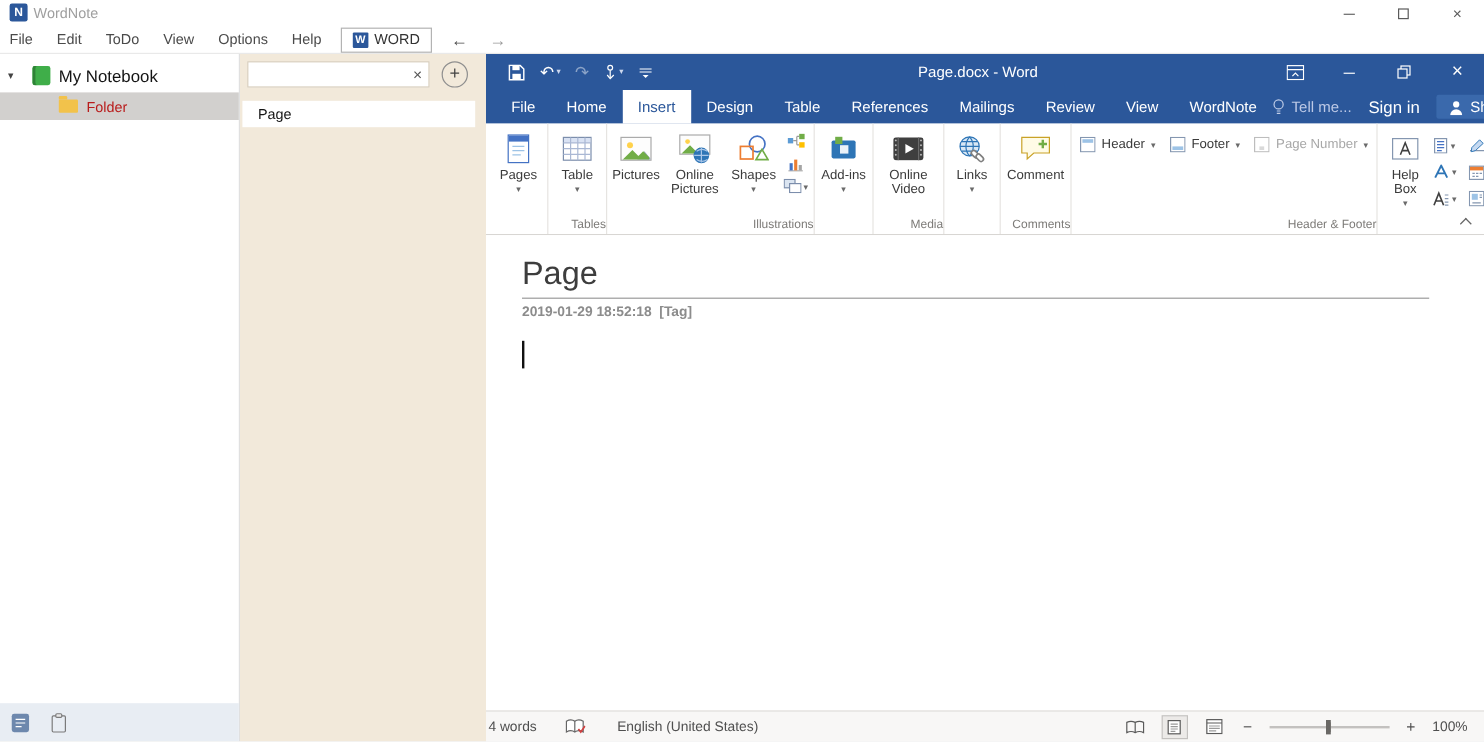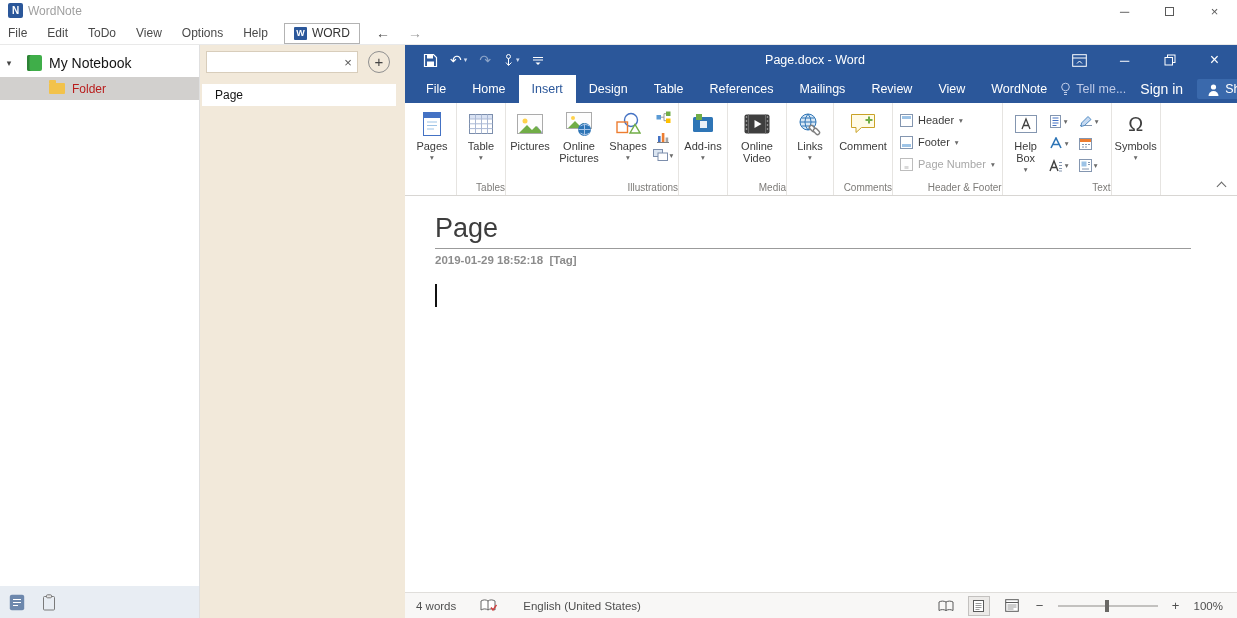--- a/index.html
+++ b/index.html
@@ -72,40 +72,40 @@
   .glabel{position:absolute;bottom:2px;left:0;right:0;text-align:right;font-size:10px;color:#7d7b78;white-space:nowrap;}
   .rbig{width:44px;display:flex;flex-direction:column;align-items:center;padding-top:3px;font-size:11px;color:#3b3b3b;text-align:center;line-height:12px;}
   .rbig .ricon{height:32px;display:flex;align-items:center;justify-content:center;}
   .rbig.wide{width:54px;}
   .rbig.nrw{width:42px;}
   .rbig.cw{width:54px;}
   .rdd{font-size:7.5px;color:#6a6a6a;margin-top:2px;line-height:8px;}
   .rdd2{font-size:7.5px;color:#6a6a6a;}
   .smallcol{display:flex;flex-direction:column;justify-content:flex-start;gap:6px;padding-top:6px;width:26px;align-items:center;}
   .sc-btn{display:flex;align-items:center;gap:2px;}
-  .hf-col{display:flex;flex-direction:column;gap:2px;padding-top:5px;}
+  .hf-col{display:flex;gap:2px;padding-top:5px;}
   .hf-btn{display:flex;align-items:center;gap:5px;font-size:11px;color:#3b3b3b;height:20px;padding:0 5px;white-space:nowrap;}
   .hf-btn.disabled{color:#a8a8a8;}
   .tgrid{display:grid;grid-template-rows:repeat(3,22px);grid-auto-flow:column;grid-auto-columns:30px;align-items:center;padding-top:5px;margin-left:2px;}
   .tg-btn{display:flex;align-items:center;gap:2px;}
   .omega{font-size:20px;color:#3f3f3f;line-height:26px;}
   .collapse{position:absolute;right:12px;bottom:5px;}
   .chev-up{display:block;width:7px;height:7px;border-left:1.5px solid #666;border-top:1.5px solid #666;transform:rotate(45deg);}
 
   
   .w-doc{position:absolute;top:151px;left:0;right:0;bottom:26px;background:#fff;overflow:hidden;}
   .doc-title-wrap{margin:17px 0 0 30px;width:756px;border-bottom:1px solid #9b9b9b;padding-bottom:5px;}
   .doc-title{font-size:27px;color:#3d3d3d;font-weight:400;line-height:30px;}
   .doc-meta{margin:5px 0 0 30px;font-size:11.5px;color:#8c8c8c;white-space:pre;font-weight:bold;}
   .caret{position:absolute;left:30px;top:88px;width:1.5px;height:23px;background:#111;animation:blink 1.1s step-end infinite;}
   @keyframes blink{0%,55%{opacity:1;}56%,100%{opacity:0;}}
 
   
   .w-status{position:absolute;left:0;right:0;bottom:0;height:26px;background:#f8f7f6;border-top:1px solid #e0dedb;display:flex;align-items:center;font-size:11.5px;color:#4f4f4f;}
-  .st-words{margin-left:11px;}
+  .st-words{margin-left:2px;}
   .st-icon{margin-left:24px;display:flex;align-items:center;}
   .st-lang{margin-left:26px;}
   .st-right{margin-left:auto;display:flex;align-items:center;gap:13px;padding-right:14px;}
   .view-btn{display:flex;align-items:center;justify-content:center;width:20px;height:18px;}
   .view-btn.active{background:#eceae8;outline:1px solid #c3c1bf;}
   .zoom-out,.zoom-in{font-size:13px;color:#4f4f4f;width:10px;text-align:center;}
   .ztrack{position:relative;width:100px;height:2px;background:#c3c1bf;}
   .znotch{position:absolute;left:50%;top:-3px;width:1px;height:8px;background:#8f8d8b;}
   .zthumb{position:absolute;left:47%;top:-5px;width:4px;height:12px;background:#6a6865;}
 </style>

